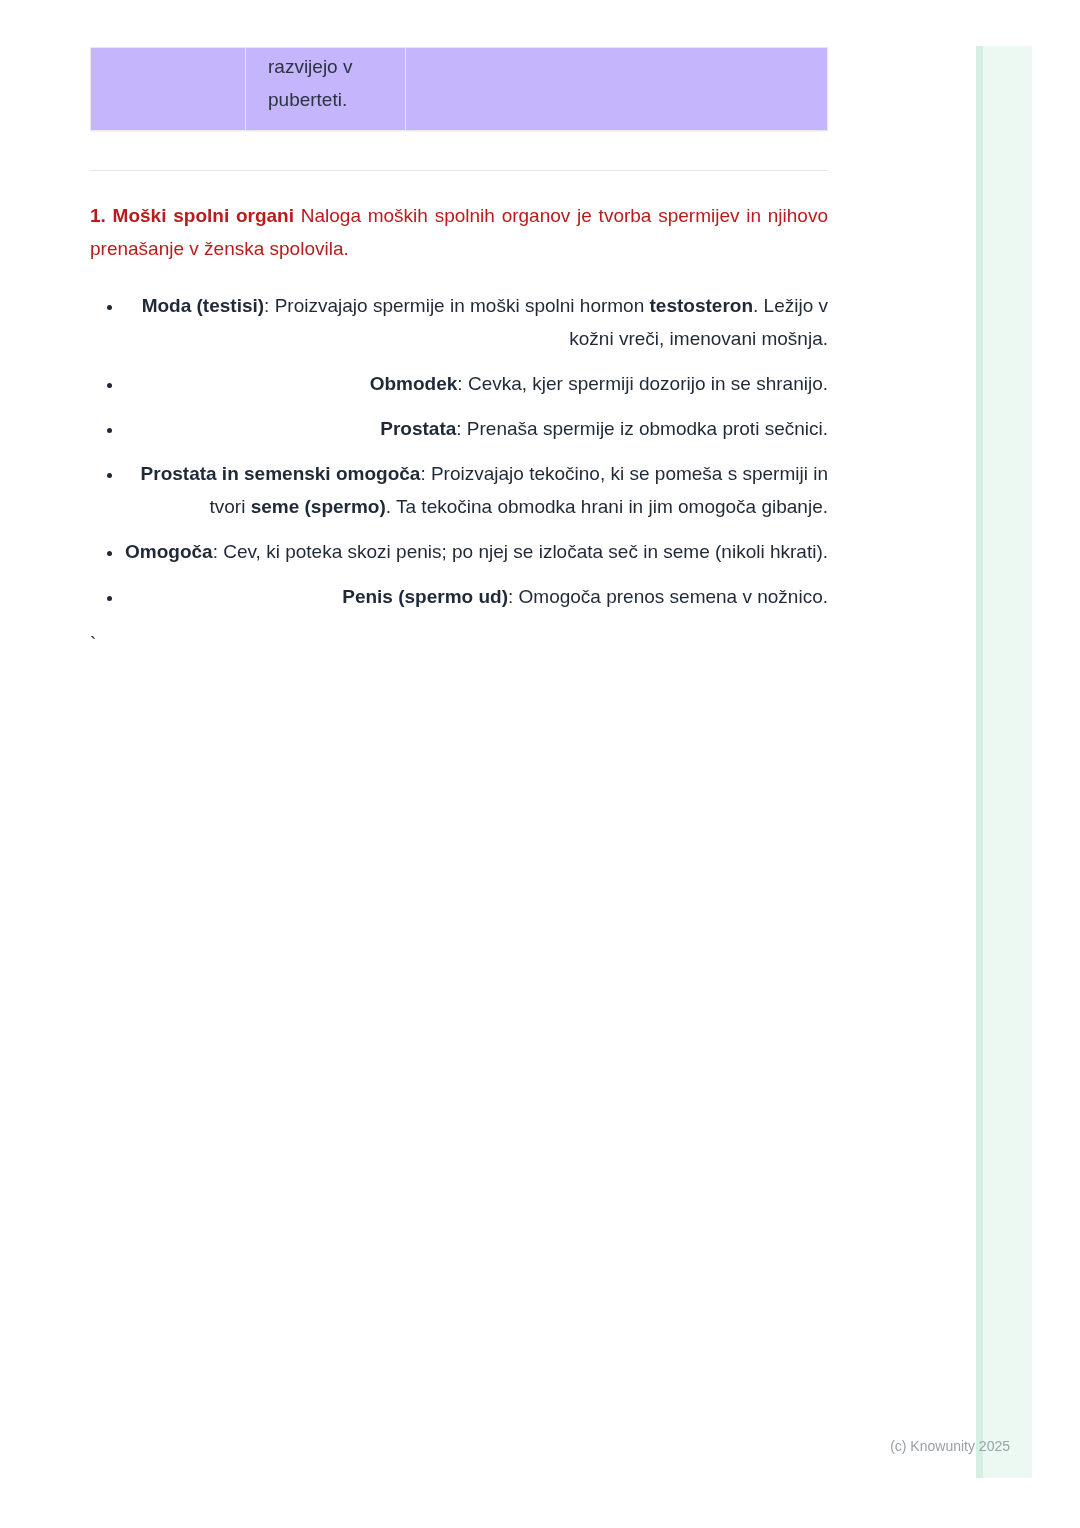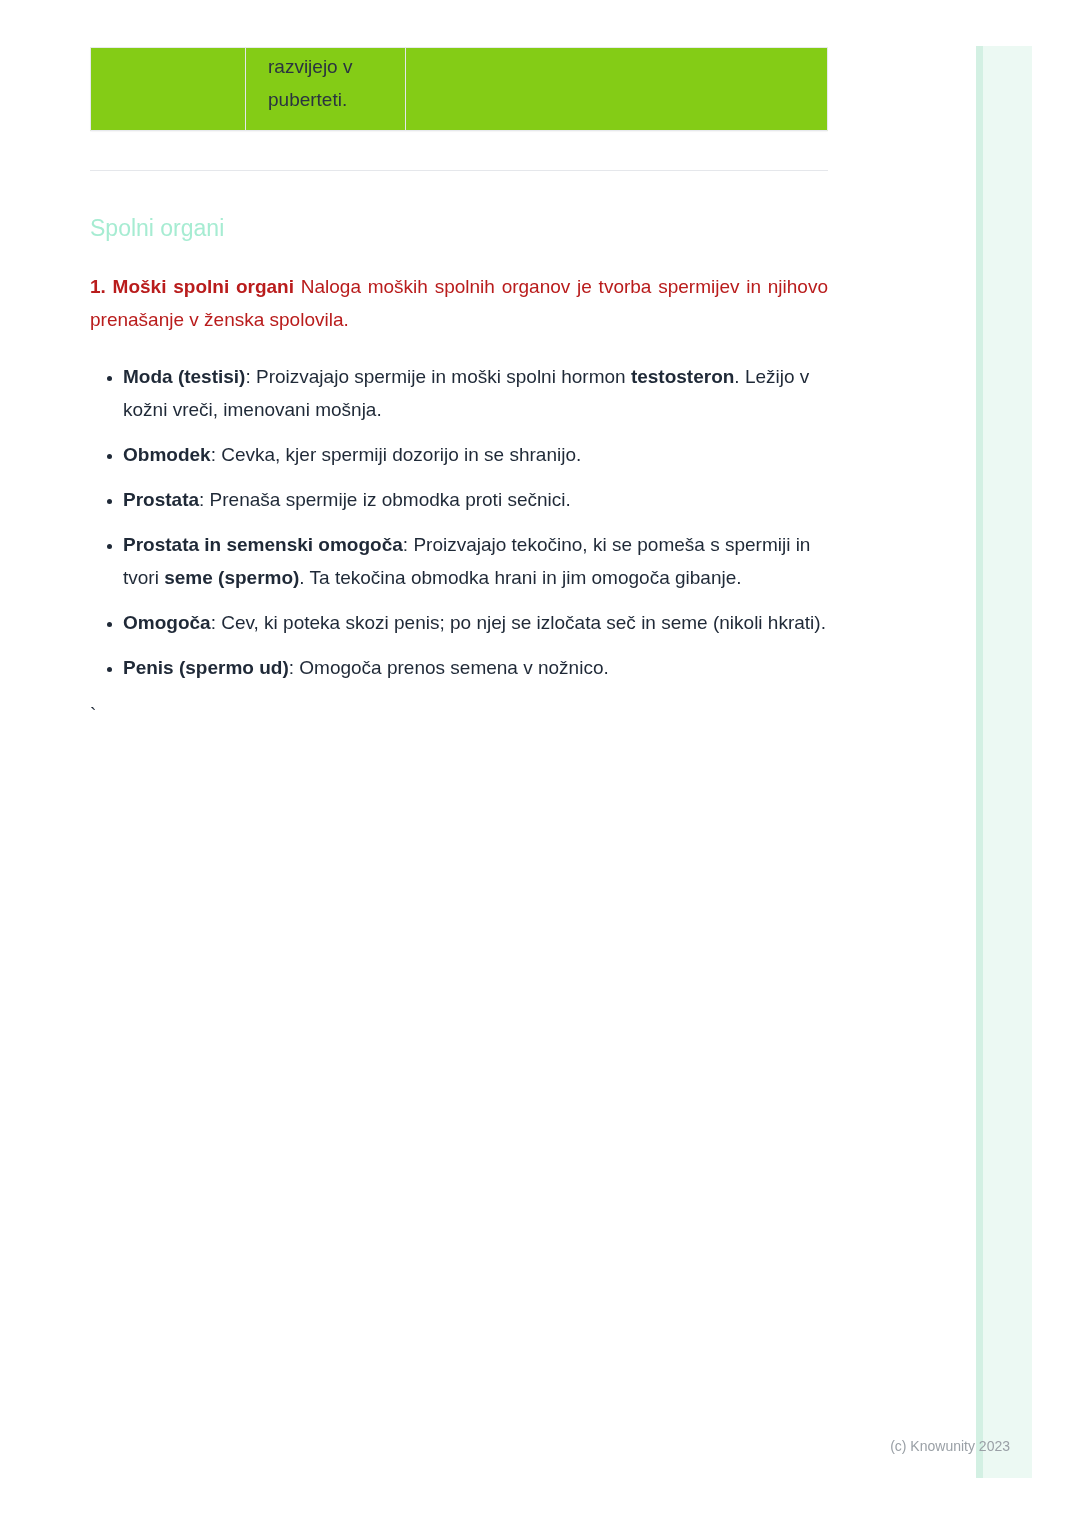--- a/index.html
+++ b/index.html
@@ -10,21 +10,21 @@
   }
   .accent-strip{
     position:absolute;left:976px;top:46px;width:49px;height:1432px;
     background:#ecf9f3;border-left:7px solid #d3f0e3;
   }
   .content{
     position:absolute;left:90px;top:0;width:738px;
   }
   .table-row{
     margin-top:47px;display:flex;height:84px;box-sizing:border-box;
-    background:#84cc16;border:1px solid #e7e9ed;border-radius:1px;
+    background:#c4b5fd;border:1px solid #e7e9ed;border-radius:1px;
     box-shadow:0 1px 1px rgba(0,0,0,0.04);
   }
   .table-cell{
     box-sizing:border-box;font-size:19px;line-height:33px;color:#2a3340;
   }
   .cell-1{width:155px;border-right:1px solid #e3e6ea;}
   .cell-2{width:160px;border-right:1px solid #e3e6ea;padding:2px 0 0 22px;}
   .cell-3{flex:1;}
   .divider{
     border:none;border-top:1px solid #e5e7eb;margin:39px 0 0 0;height:0;
@@ -35,21 +35,21 @@
   }
   h2.sub-heading{
     margin:43px 0 0 0;font-size:23px;line-height:28px;font-weight:500;
     color:#a6ecd2;
   }
   p.intro{
     margin:28px 0 0 0;font-size:19px;line-height:33px;text-align:justify;
     color:#b91c1c;
   }
   ul.organ-list{
-    margin:24px 0 0 0;padding:0 0 0 33px;
+    margin:24px 0 0 0;padding:0 0 0 33px;text-align:right;
   }
   ul.organ-list li{
     font-size:19px;line-height:33px;margin-bottom:12px;color:#1f2937;
   }
   ul.organ-list li::marker{color:#1f2937;font-size:16px;}
   p.stray{
     margin:14px 0 0 0;font-size:19px;line-height:33px;color:#1f2937;
   }
   .footer-copyright{
     position:absolute;top:1438px;right:70px;font-size:14px;color:#9aa0a6;
@@ -65,30 +65,29 @@
 
   <div class="table-row">
     <div class="table-cell cell-1"></div>
     <div class="table-cell cell-2">razvijejo v puberteti.</div>
     <div class="table-cell cell-3"></div>
   </div>
 
   <hr class="divider">
 
 
-  <h2 class="sub-heading">Spolni organi</h2>
 
   <p class="intro"><b>1. Moški spolni organi</b><span> Naloga moških spolnih organov je tvorba spermijev in njihovo prenašanje v ženska spolovila.</span></p>
 
   <ul class="organ-list">
       <li><b>Moda (testisi)</b><span>: Proizvajajo spermije in moški spolni hormon </span><b>testosteron</b><span>. Ležijo v kožni vreči, imenovani mošnja.</span></li>
       <li><b>Obmodek</b><span>: Cevka, kjer spermiji dozorijo in se shranijo.</span></li>
       <li><b>Prostata</b><span>: Prenaša spermije iz obmodka proti sečnici.</span></li>
       <li><b>Prostata in semenski omogoča</b><span>: Proizvajajo tekočino, ki se pomeša s spermiji in tvori </span><b>seme (spermo)</b><span>. Ta tekočina obmodka hrani in jim omogoča gibanje.</span></li>
       <li><b>Omogoča</b><span>: Cev, ki poteka skozi penis; po njej se izločata seč in seme (nikoli hkrati).</span></li>
       <li><b>Penis (spermo ud)</b><span>: Omogoča prenos semena v nožnico.</span></li>
     </ul>
 
   <p class="stray">`</p>
 
 </div>
 
-<div class="footer-copyright">(c) Knowunity 2023</div>
+<div class="footer-copyright">(c) Knowunity 2025</div>
 
 </body></html>

